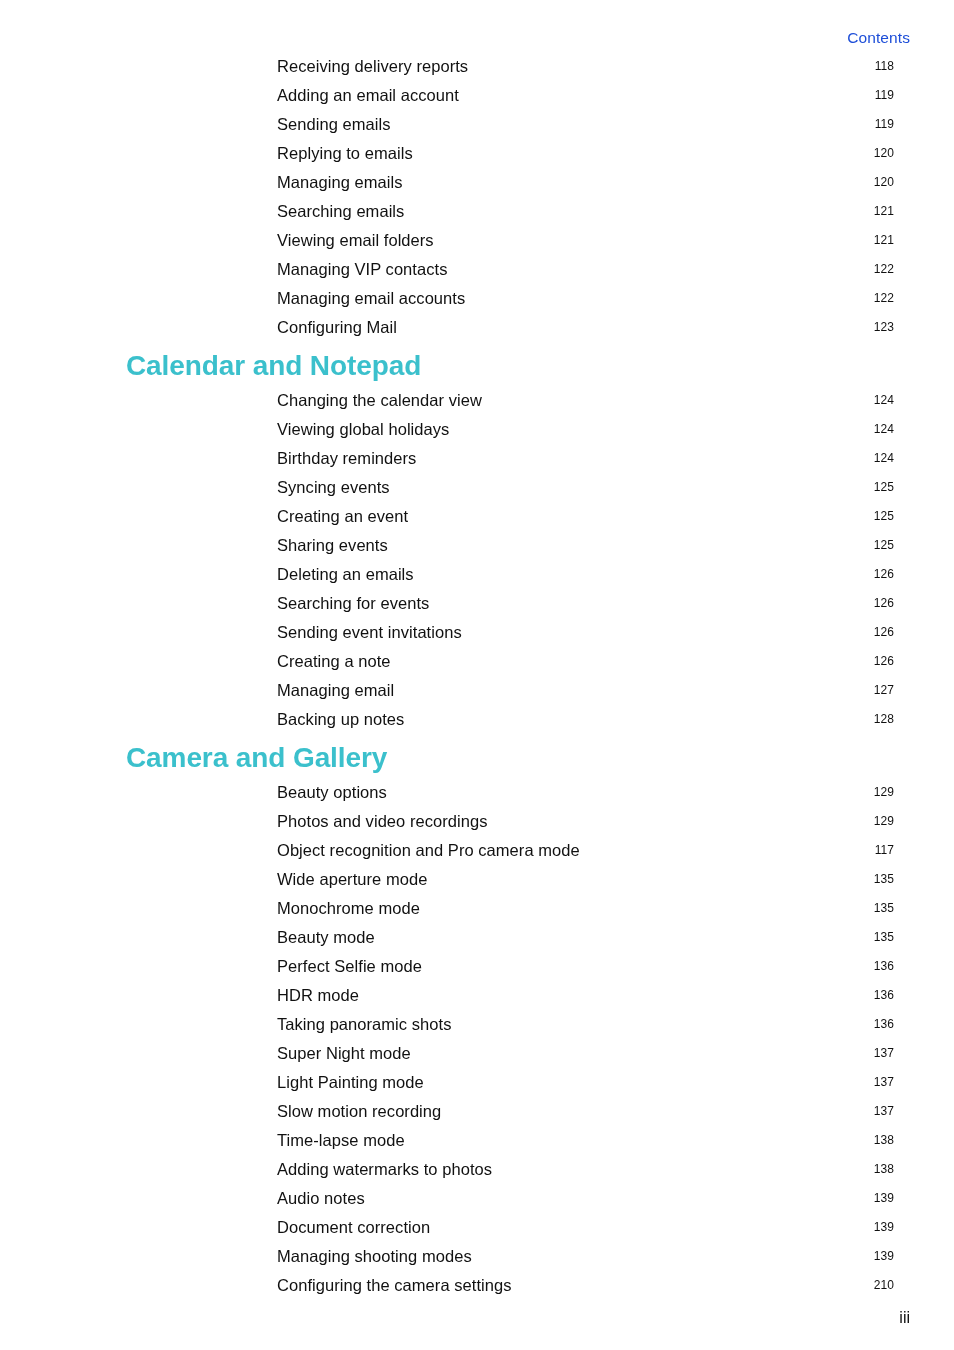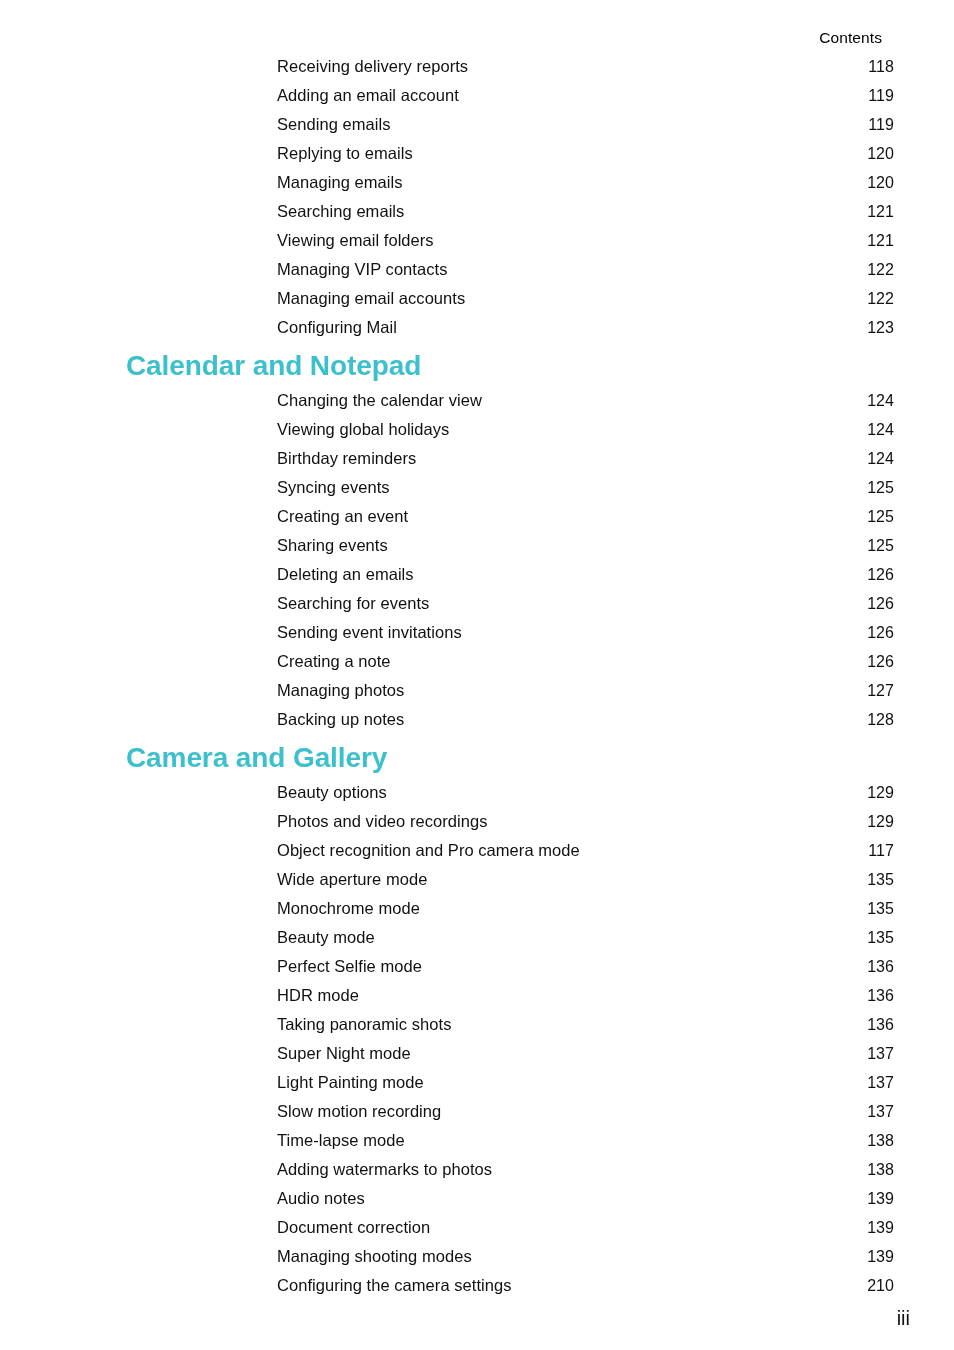--- a/index.html
+++ b/index.html
@@ -22,24 +22,24 @@
     top: 0;
     width: 954px;
     height: 1350px;
     box-sizing: border-box;
   }
 
   
   .running-header {
     position: absolute;
     top: 28px;
-    right: 72px;
+    right: 44px;
     font-size: 15.5px;
     line-height: 20px;
-    color: #000000;
+    color: #1d4ed8;
     text-align: right;
     letter-spacing: 0.1px;
   }
 
   
   .toc-body {
     position: absolute;
     top: 52px;
     left: 0;
     width: 954px;
@@ -71,35 +71,35 @@
     color: #111111;
     white-space: nowrap;
     flex: 0 0 auto;
     letter-spacing: 0.05px;
   }
   .toc-dots {
     flex: 1 1 auto;
     min-width: 10px;
   }
   .toc-page {
-    font-size: 16px;
+    font-size: 12px;
     line-height: 29px;
     color: #111111;
     flex: 0 0 auto;
     text-align: right;
     min-width: 34px;
     letter-spacing: 0.05px;
   }
 
   
   .folio {
     position: absolute;
     bottom: 22px;
     right: 44px;
-    font-size: 20px;
+    font-size: 16px;
     line-height: 20px;
     color: #111111;
     text-align: right;
   }
 </style>
 </head>
 <body>
 
 <div class="page">
 
@@ -201,21 +201,21 @@
         <span class="toc-title">Sending event invitations</span>
         <span class="toc-dots"></span>
         <span class="toc-page">126</span>
       </div>
       <div class="toc-entry">
         <span class="toc-title">Creating a note</span>
         <span class="toc-dots"></span>
         <span class="toc-page">126</span>
       </div>
       <div class="toc-entry">
-        <span class="toc-title">Managing photos</span>
+        <span class="toc-title">Managing email</span>
         <span class="toc-dots"></span>
         <span class="toc-page">127</span>
       </div>
       <div class="toc-entry">
         <span class="toc-title">Backing up notes</span>
         <span class="toc-dots"></span>
         <span class="toc-page">128</span>
       </div>
       <div class="section-heading">Camera and Gallery</div>
       <div class="toc-entry">

